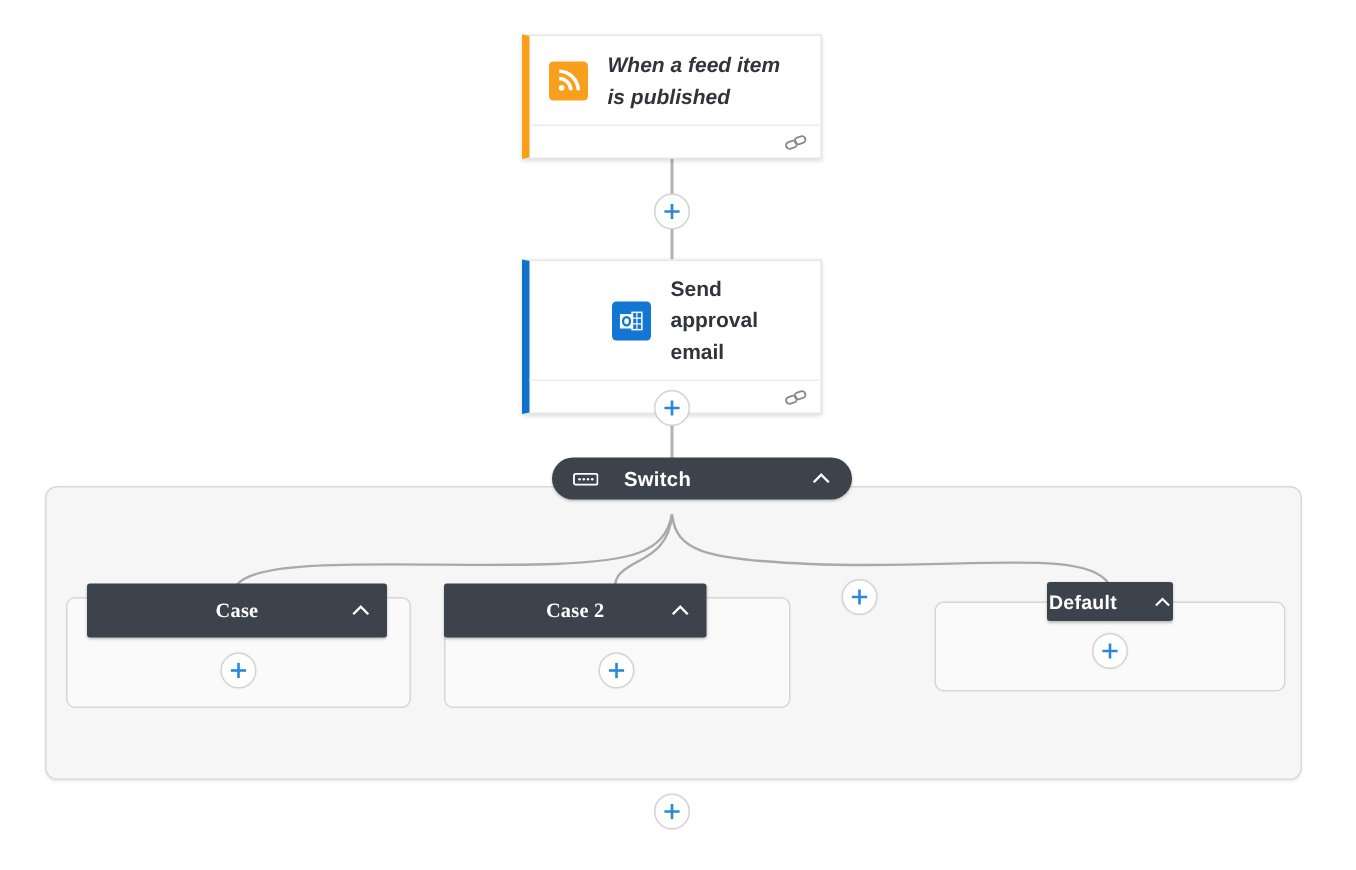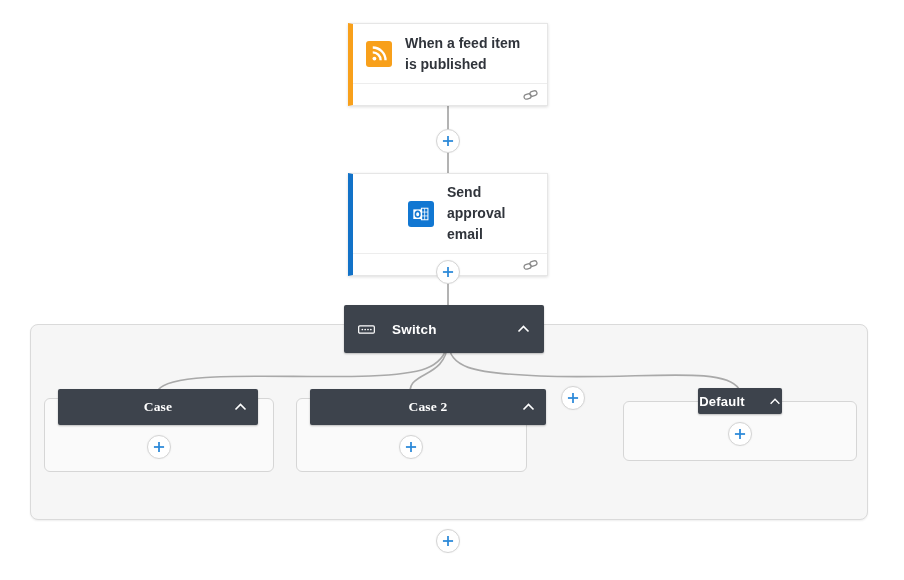--- a/index.html
+++ b/index.html
@@ -34,21 +34,21 @@
     position:absolute; left:30px; top:324px; width:838px; height:196px;
     background:#f6f6f6; border:1px solid #dadada; border-radius:8px;
     box-shadow:0 1px 2px rgba(0,0,0,.07); z-index:1;
   }
   .scope-header {
     position:absolute; background:#3d434c; color:#fff;
     display:flex; align-items:center; border-radius:2px;
     box-shadow:0 1px 2px rgba(0,0,0,.25); z-index:4; cursor:pointer;
   }
   .scope-label { font-size:13.5px; font-weight:700; letter-spacing:.2px; }
-  #switch-header { left:344px; top:305px; width:200px; height:48px; padding:0 14px; }
+  #switch-header { left:368px; top:305px; width:200px; height:28px; padding:0 14px;border-radius:19px; }
   #switch-header .scope-label { margin-left:17px; }
   #switch-header .chev { margin-left:auto; }
 
   .case-body {
     position:absolute; background:#fafafa;
     border:1px solid #d6d6d6; border-radius:6px; z-index:2;
   }
   .case-header { justify-content:center; height:36px; }
   .case-header .scope-label { font-size:13.5px;font-family:Liberation Serif, serif; }
   .case-header .chev { position:absolute; right:11px; top:14px; }
@@ -81,21 +81,21 @@
 
 <div class="card" style="left:348px; top:23px; width:200px; border-left-color:#F8A01B;">
   <div class="card-main" style="min-height:59px;">
     <span class="conn-tile icon" style="background:#F8A01B;">
       <svg width="19" height="19" viewBox="0 0 24 24">
         <circle cx="5.6" cy="18.4" r="2.4" fill="#fff"></circle>
         <path d="M3.5 10.6 A 10 10 0 0 1 13.4 20.5" fill="none" stroke="#fff" stroke-width="3"></path>
         <path d="M3.5 4.4 A 16.3 16.3 0 0 1 19.6 20.5" fill="none" stroke="#fff" stroke-width="3"></path>
       </svg>
     </span>
-    <span class="card-title" style="width:136px;">When a feed item is published</span>
+    <span class="card-title" style="width:136px;font-style:italic;">When a feed item is published</span>
   </div>
   <div class="card-footer">
     <span class="icon">
       <svg width="15" height="12" viewBox="0 0 15 12" fill="none" stroke="#8a8a8a" stroke-width="1.3">
         <rect x="1" y="5.2" width="7.2" height="4.6" rx="2.3" transform="rotate(-18 4.6 7.5)"></rect>
         <rect x="6.8" y="2.2" width="7.2" height="4.6" rx="2.3" transform="rotate(-18 10.4 4.5)"></rect>
       </svg>
     </span>
   </div>
 </div>
@@ -174,21 +174,21 @@
 <div class="plus-btn" style="left:147px; top:435px;">
   <span class="icon">
     <svg width="14" height="14" viewBox="0 0 16 16" stroke="#2B88D8" stroke-width="2">
       <line x1="8" y1="2.2" x2="8" y2="13.8"></line>
         <line x1="2.2" y1="8" x2="13.8" y2="8"></line>
     </svg>
   </span>
 </div>
 
 <div class="case-body" style="left:296px; top:398px; width:231px; height:74px;"></div>
-<div class="scope-header case-header" style="left:310px; top:389px; width:236px;">
+<div class="scope-header case-header" style="left:296px; top:389px; width:175px;">
   <span class="scope-label">Case 2</span>
   <span class="chev">
     <svg width="13" height="8" viewBox="0 0 13 8">
         <polyline points="1.5,6.5 6.5,1.5 11.5,6.5" fill="none" stroke="#fff" stroke-width="1.6"></polyline>
       </svg>
   </span>
 </div>
 <div class="plus-btn" style="left:399px; top:435px;">
   <span class="icon">
     <svg width="14" height="14" viewBox="0 0 16 16" stroke="#2B88D8" stroke-width="2">

